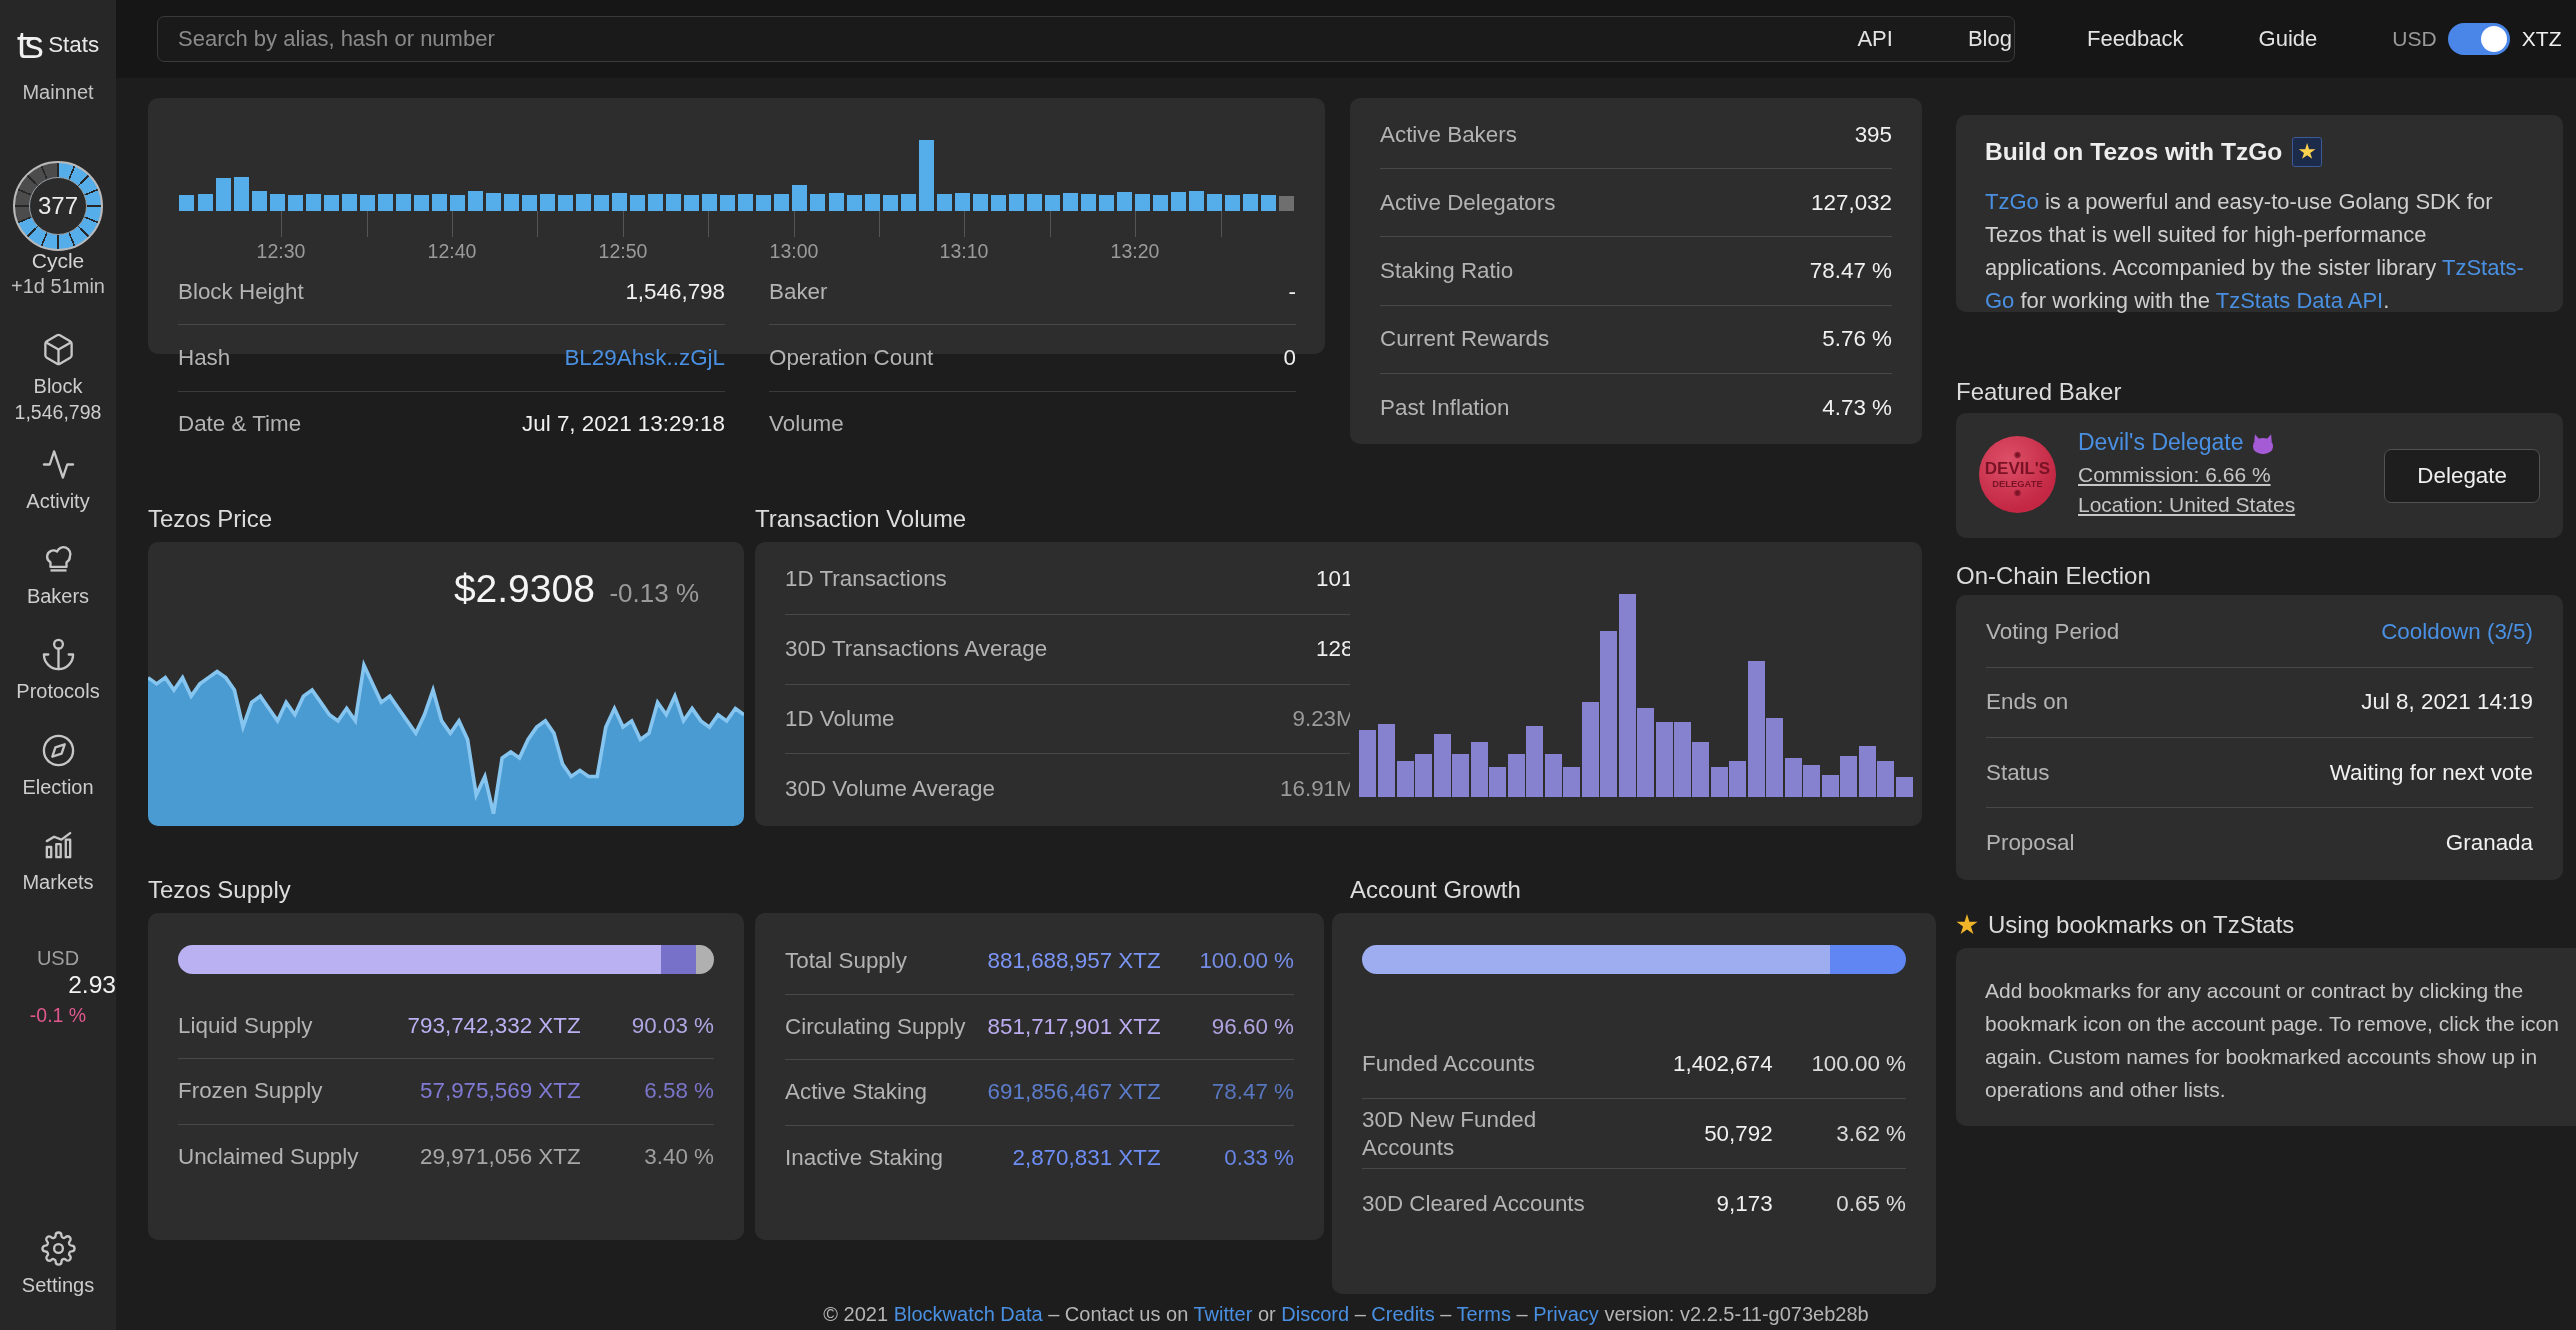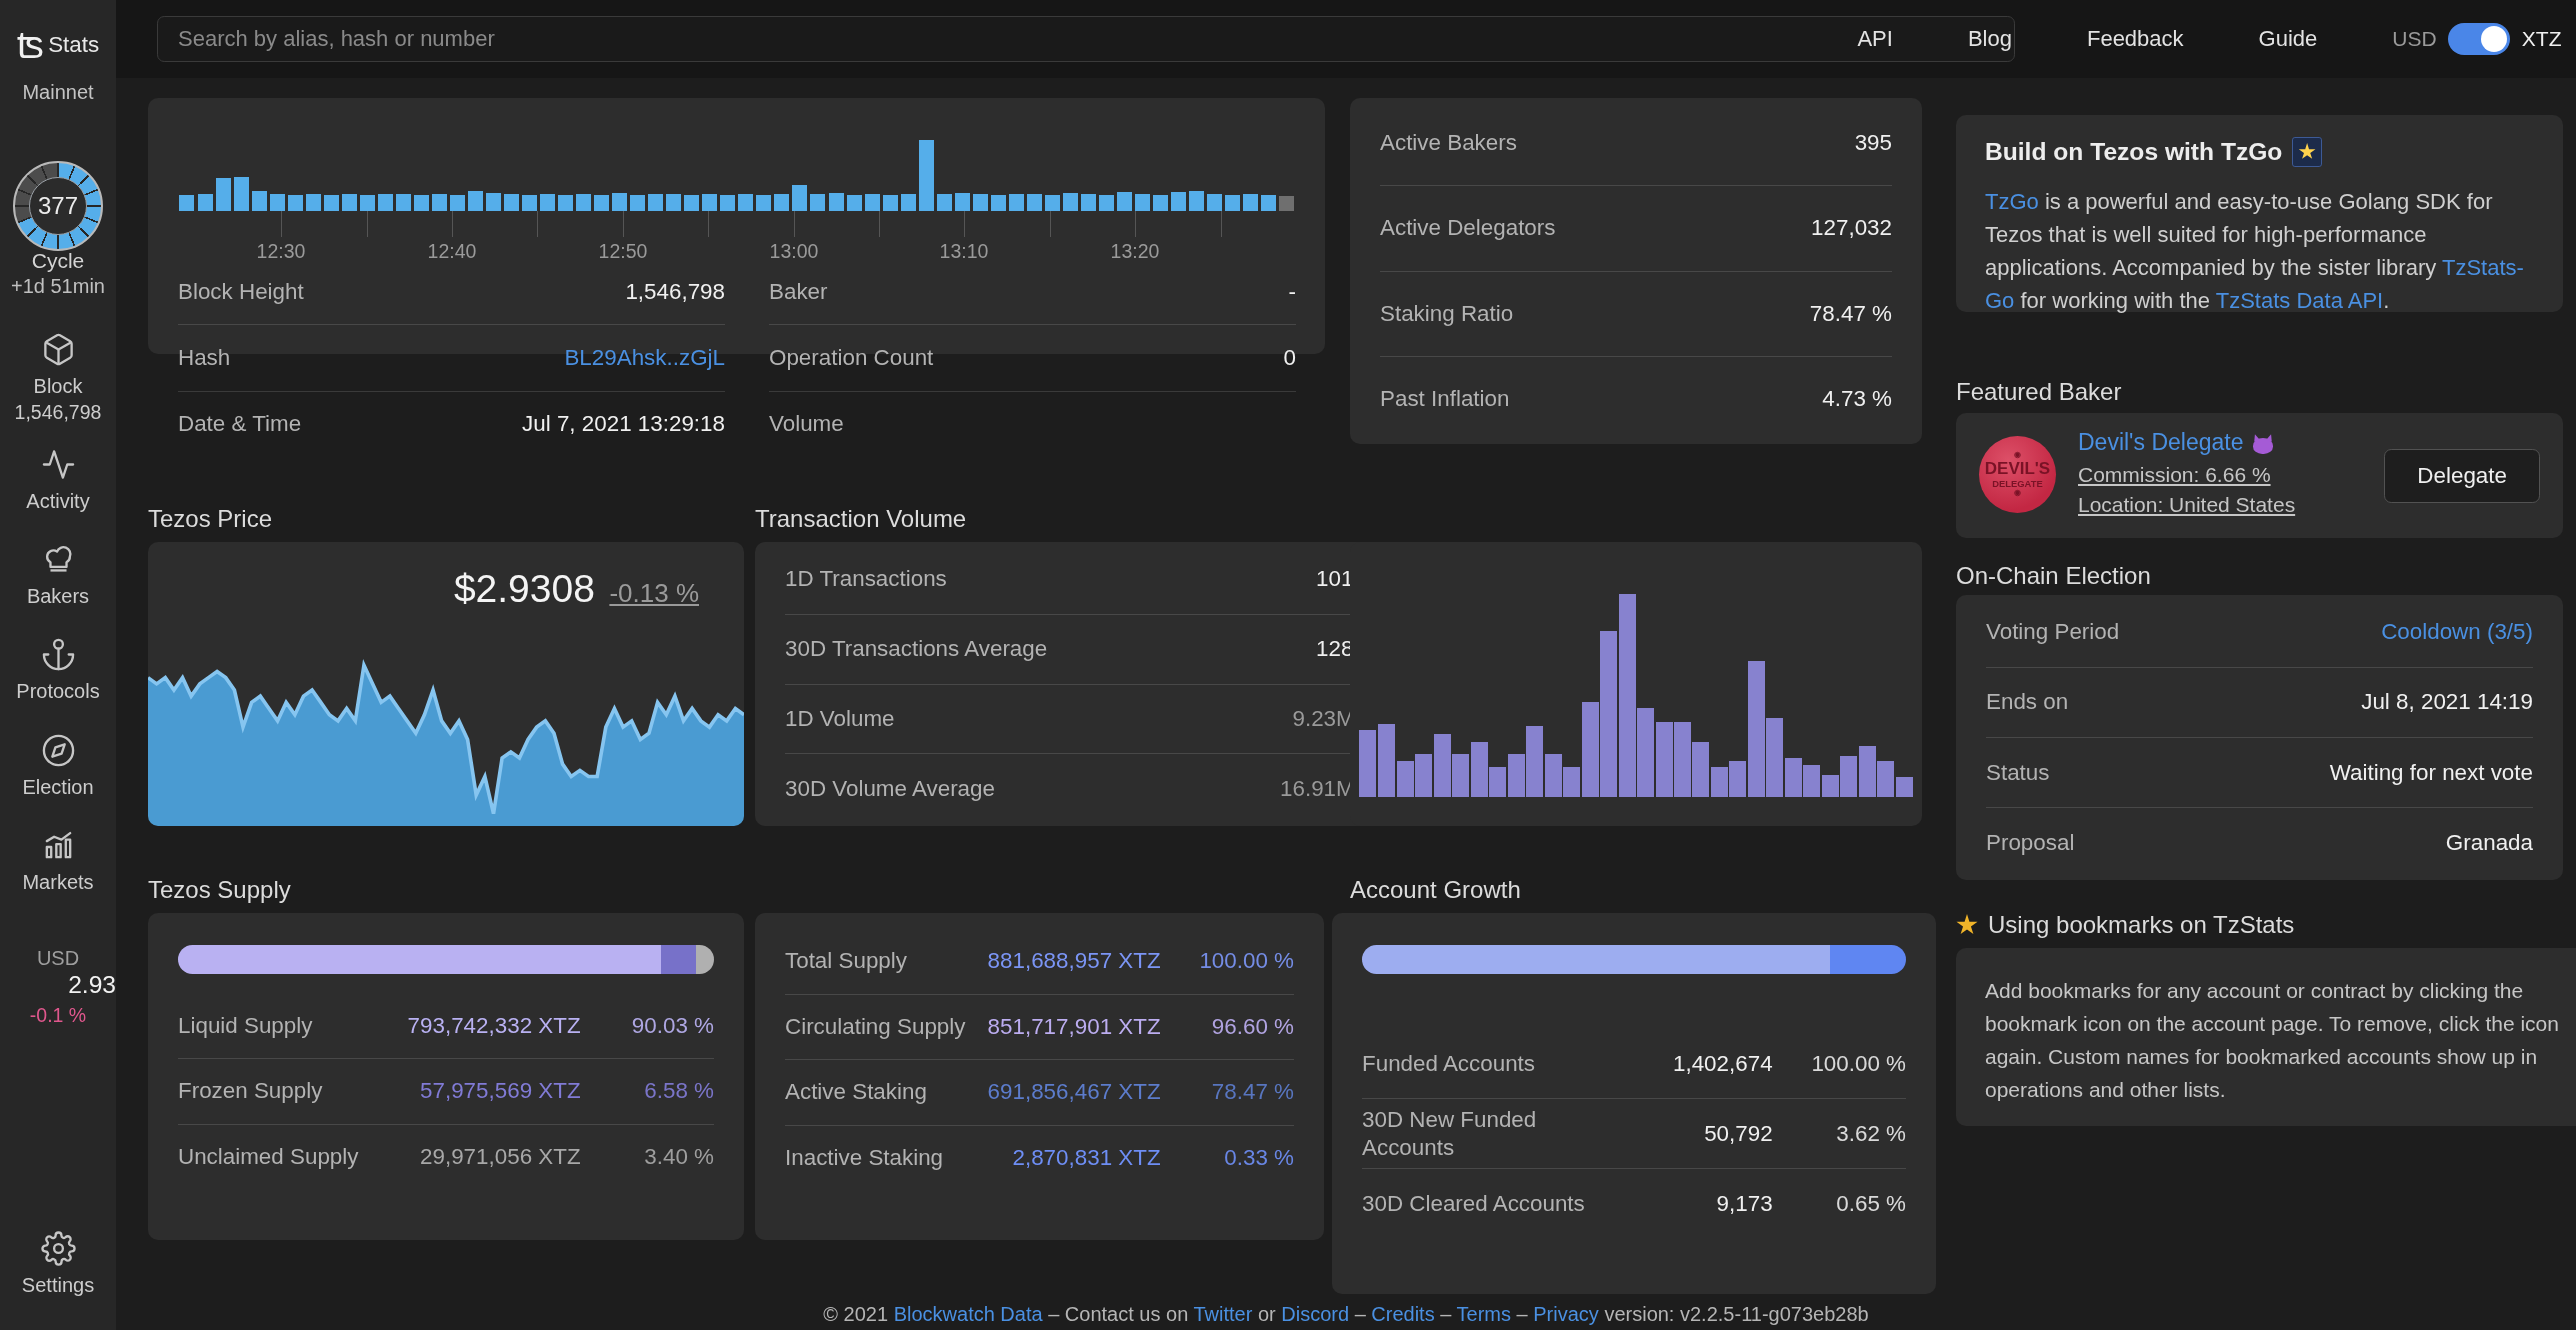--- a/index.html
+++ b/index.html
@@ -61,21 +61,21 @@
   #block-chart .bar{position:absolute;bottom:0;background:#55aeea;}
   .tick-line{position:absolute;width:1.4px;background:#555;top:113px;height:26px;}
   .tick-lbl{position:absolute;top:142px;font-size:19.5px;color:#9a9a9a;transform:translateX(-50%);}
   .info-col{position:absolute;top:161px;height:198px;}
   
   #stats-card{left:1350px;top:98px;width:572px;height:346px;padding:2.9px 30px;}
   
   #price-card{left:148px;top:542px;width:596px;height:284px;overflow:hidden;}
   #price-big{position:absolute;right:45px;top:24.6px;display:flex;align-items:baseline;gap:14.5px;}
   #price-big .p{font-size:39px;color:#f4f4f4;}
-  #price-big .c{font-size:26px;color:#9a9a9a;text-decoration:underline;}
+  #price-big .c{font-size:26px;color:#9a9a9a;}
   #price-svg{position:absolute;left:0;bottom:0;}
   
   #tx-card{left:755px;top:542px;width:672px;height:284px;padding:2.9px 30px;}
   
   #vol-card{left:1350px;top:542px;width:572px;height:284px;overflow:hidden;}
   #vol-chart{position:absolute;left:8.7px;bottom:29px;width:555px;height:203px;}
   #vol-chart .bar{position:absolute;bottom:0;background:#8782cf;}
   
   #supplyL-card{left:148px;top:913px;width:596px;height:327px;}
   #supplyR-card{left:755px;top:913px;width:569px;height:327px;}
@@ -375,20 +375,26 @@
           <span class="val">127,032</span>
         </span>
       </div>
       <div class="row">
         <span class="lbl">Staking Ratio</span>
         <span class="vals">
           <span class="val">78.47 %</span>
         </span>
       </div>
       <div class="row">
+        <span class="lbl">Current Rewards</span>
+        <span class="vals">
+          <span class="val">5.76 %</span>
+        </span>
+      </div>
+      <div class="row">
         <span class="lbl">Past Inflation</span>
         <span class="vals">
           <span class="val">4.73 %</span>
         </span>
       </div>
     </section>
 
   <div class="hd" style="left:148px;top:505px">Tezos Price</div>
   <section id="price-card" class="card">
     <div id="price-big">

